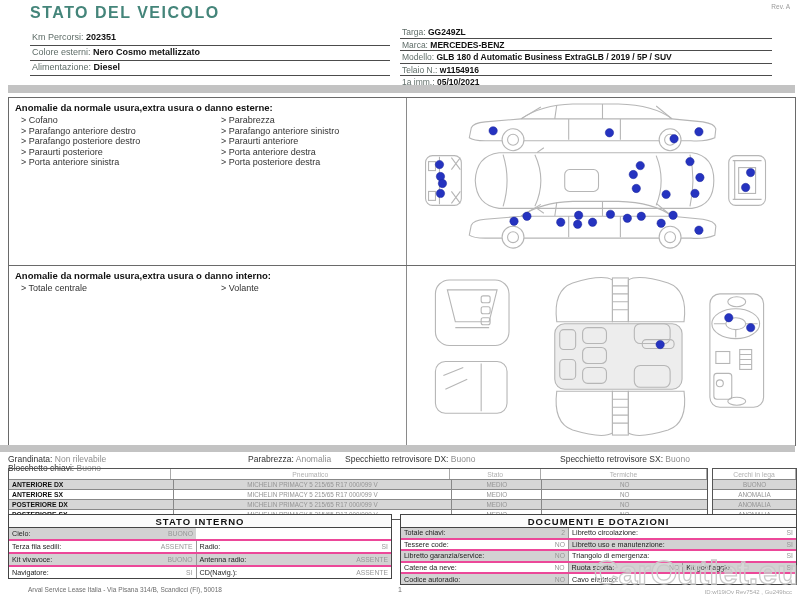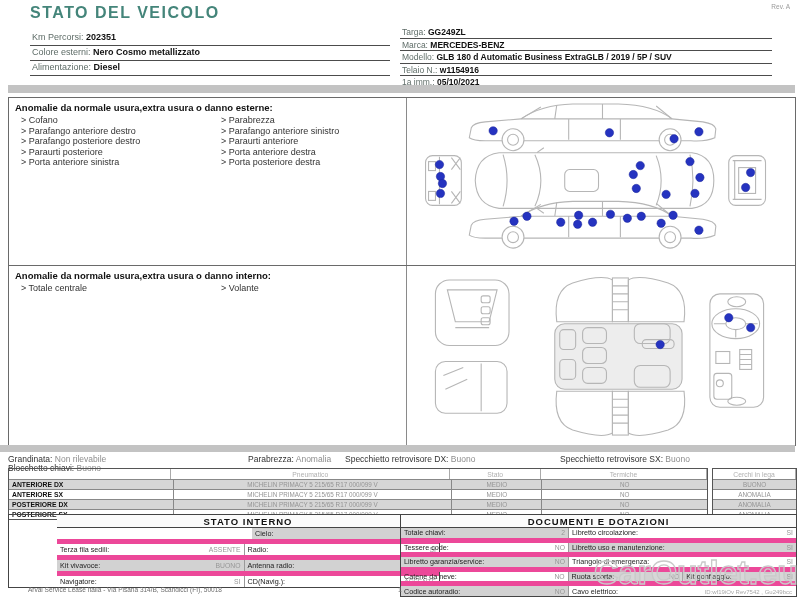--- a/index.html
+++ b/index.html
@@ -53,28 +53,28 @@
          display:flex;align-items:center;justify-content:center;
          font-size:6.3px;color:#949494;}
   .tcell:last-child{border-right:none;}
   .thead .tcell{color:#b0b0b0;font-size:6.8px;border-right:1px solid #aaa;}
   .tcell.pos{justify-content:flex-start;padding-left:3px;font-weight:700;
              color:#111;font-size:6.8px;}
   .w1{width:162px;} .w2{width:280px;} .w3{width:90px;} .w4{width:166px;}
   .wc{width:83px;}
   
   .btable{position:absolute;top:514px;border:1px solid #444;}
-  #si-table{left:8px;width:382px;padding-left:48px;}
+  #si-table{left:8px;width:382px;}
   #doc-table{left:400px;width:395px;}
   .btitle{height:12px;display:flex;align-items:center;justify-content:center;
           font-size:9.5px;font-weight:700;letter-spacing:1px;color:#111;
           border-bottom:1.5px solid #444;background:#fbfbfb;}
-  .btrow{display:flex;border-top:5px solid #ec4899;}
+  .btrow{display:flex;border-top:2px solid #ec4899;}
   .btrow:first-of-type{border-top:none;}
-  #si-table .btrow{height:11px;justify-content:flex-end;}
+  #si-table .btrow{height:11px;}
   #doc-table .btrow{height:9.6px;}
   .bcell{display:flex;align-items:center;justify-content:space-between;
          padding:0 3px;border-right:1px solid #999;overflow:hidden;white-space:nowrap;}
   .bcell:last-child{border-right:none;}
   .bcell.gray{background:#d2d2d2;}
   .bl{font-size:7.2px;color:#1c1c1c;}
   .bv{font-size:6.8px;color:#979797;}
   
   .footer-company{position:absolute;left:28px;top:586px;font-size:6.5px;color:#6d6d6d;}
   .footer-page{position:absolute;left:398px;top:586px;font-size:7px;color:#6d6d6d;}

